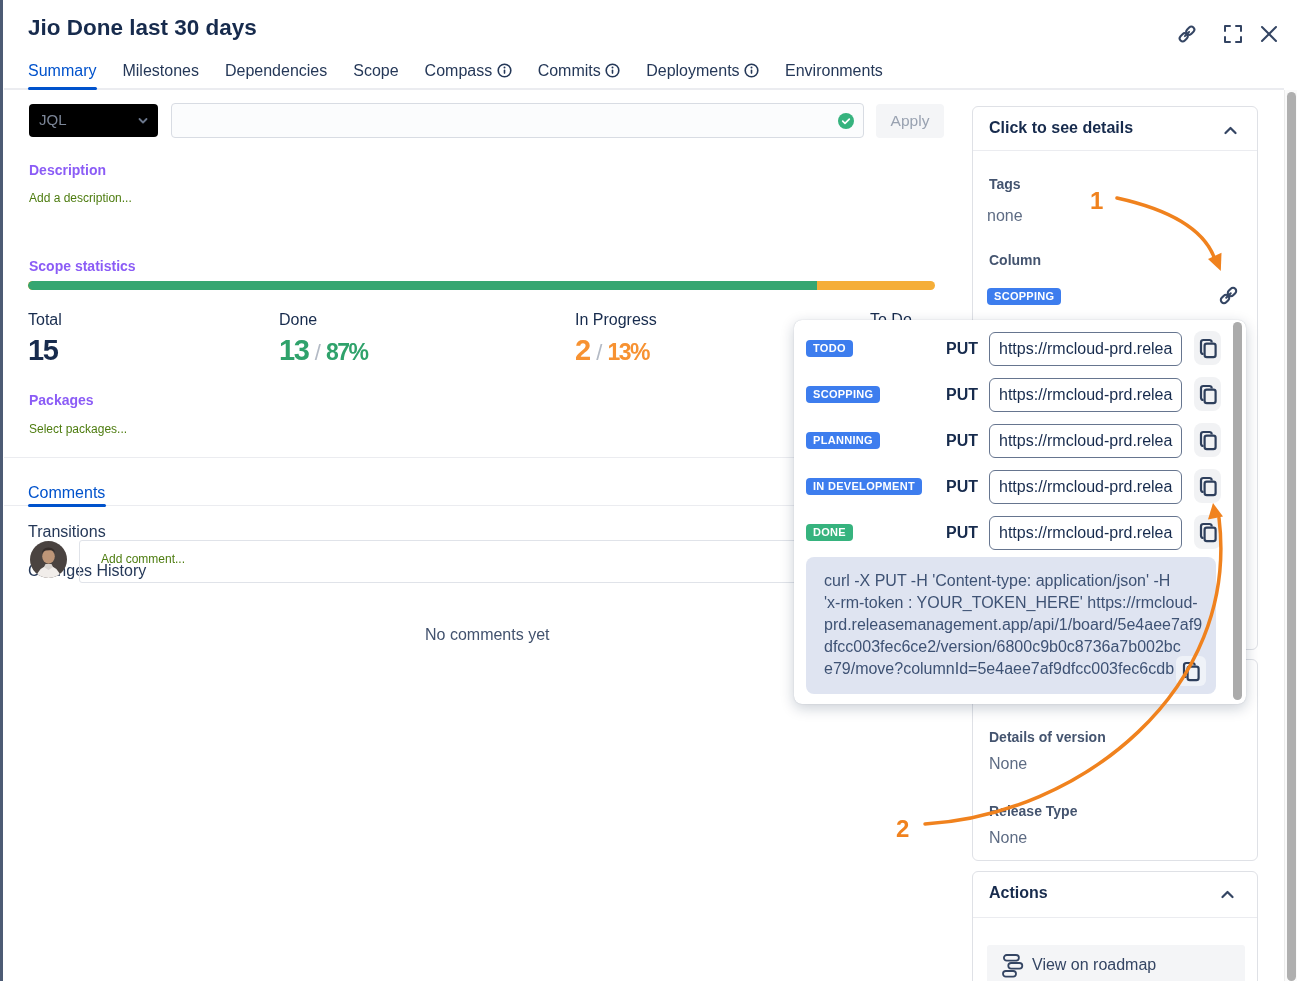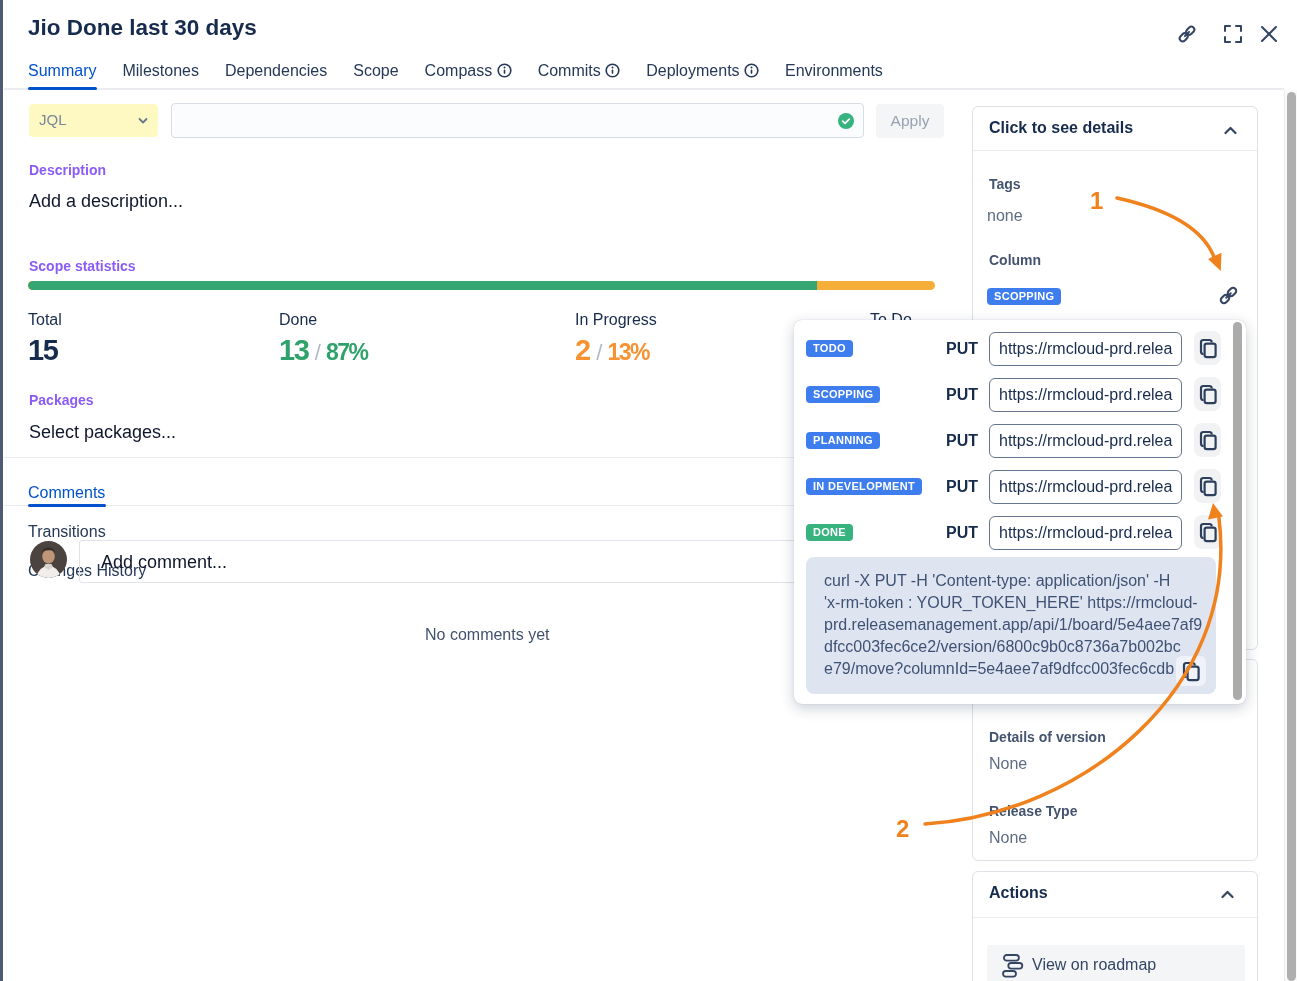--- a/index.html
+++ b/index.html
@@ -1,20 +1,20 @@
 <!DOCTYPE html>
 <html><head>
 <meta charset="utf-8">
 <style>
 * { margin:0; padding:0; box-sizing:border-box; }
 html,body { width:1297px; height:981px; overflow:hidden; }
 body { font-family:"Liberation Sans", sans-serif; background:#fff; position:relative; }
 .abs { position:absolute; }
 .lbl { font-size:14px; font-weight:bold; color:#8b5cf6; }
-.ph { font-size:18px; color:#0f172a; }
+.ph { font-size:12px; color:#4d7c0f; }
 .navy { color:#172B4D; }
 .badge { position:absolute; height:17px; border-radius:4px; background:#3D7DEE; color:#fff; font-size:11px; font-weight:bold; letter-spacing:0.3px; text-align:center; line-height:17px; padding:0 7px; }
 .card { position:absolute; left:972px; width:286px; background:#fff; border:1px solid #DFE1E6; border-radius:6px; }
 .cardhead { position:absolute; left:16px; top:12px; font-size:16px; font-weight:bold; color:#172B4D; }
 .flabel { font-size:14px; font-weight:bold; color:#44546F; }
 .fvalue { font-size:16px; color:#5E6C84; }
 .put { position:absolute; left:152px; width:32px; font-size:16px; font-weight:bold; color:#172B4D; text-align:right; }
 .purl { position:absolute; left:195px; width:193px; height:34px; background:#fff; border:1.5px solid #66758F; border-radius:6px; font-size:16px; color:#172B4D; line-height:31px; padding-left:9px; overflow:hidden; white-space:nowrap; }
 .pcopy { position:absolute; left:400px; width:27px; height:34px; background:#F1F2F4; border-radius:8px; }
 </style>
@@ -61,21 +61,21 @@
       </svg></span>
   <span>Deployments <svg width="15" height="15" viewBox="0 0 15 15" style="vertical-align:-2px;">
         <circle cx="7.5" cy="7.5" r="6.3" fill="none" stroke="#253858" stroke-width="1.6"></circle>
         <circle cx="7.5" cy="4.6" r="1" fill="#253858"></circle>
         <rect x="6.7" y="6.6" width="1.6" height="4.3" rx="0.8" fill="#253858"></rect>
       </svg></span>
   <span>Environments</span>
 </div>
 <div class="abs" style="left:28px;top:87px;width:69px;height:3px;background:#0052CC;border-radius:2px;"></div>
 
-<div class="abs" style="left:29px;top:104px;width:129px;height:33px;background:#fef9c3;border-radius:4px;">
+<div class="abs" style="left:29px;top:104px;width:129px;height:33px;background:#000000;border-radius:4px;">
   <span style="position:absolute;left:10px;top:7px;font-size:15px;color:#7C8698;">JQL</span>
   <svg style="position:absolute;right:9px;top:11px;" width="12" height="12" viewBox="0 0 12 12" fill="none" stroke="#6B778C" stroke-width="1.8" stroke-linecap="round" stroke-linejoin="round">
       <path d="M2.5 4 L6 7.5 L9.5 4"></path>
     </svg>
 </div>
 <div class="abs" style="left:171px;top:103px;width:693px;height:35px;background:#FBFCFD;border:1px solid #D8DCE3;border-radius:4px;">
   <svg style="position:absolute;right:9px;top:9px;" width="16" height="16" viewBox="0 0 16 16">
       <circle cx="8" cy="8" r="8" fill="#36B37E"></circle>
       <path d="M4.7 8.2 L7 10.4 L11.3 6.1" fill="none" stroke="#fff" stroke-width="1.7" stroke-linecap="round" stroke-linejoin="round"></path>
     </svg>

